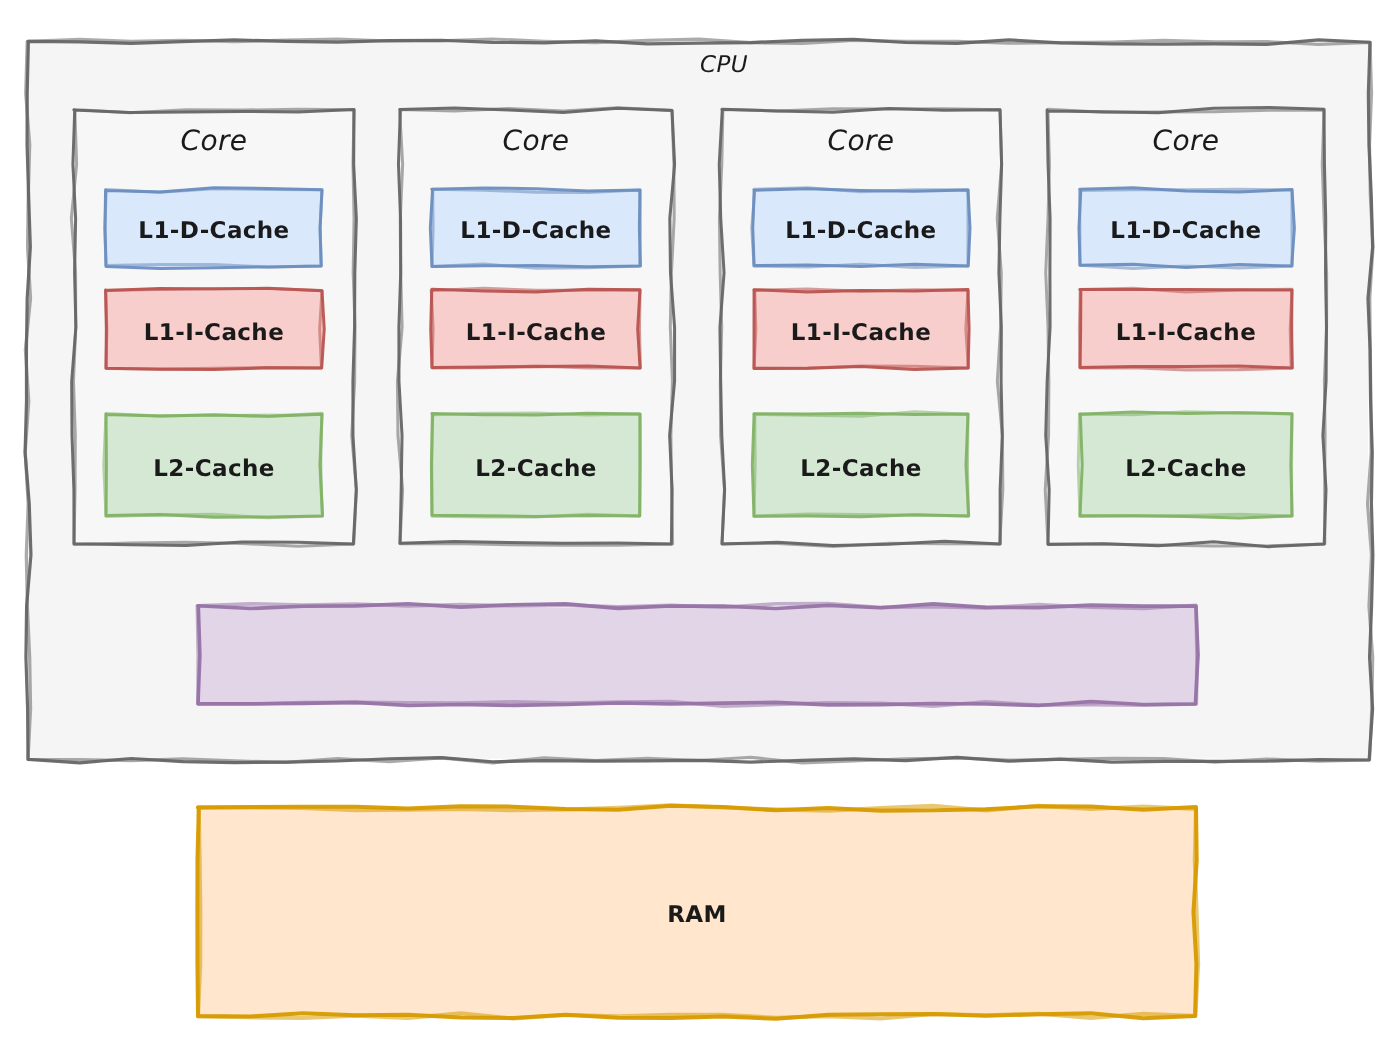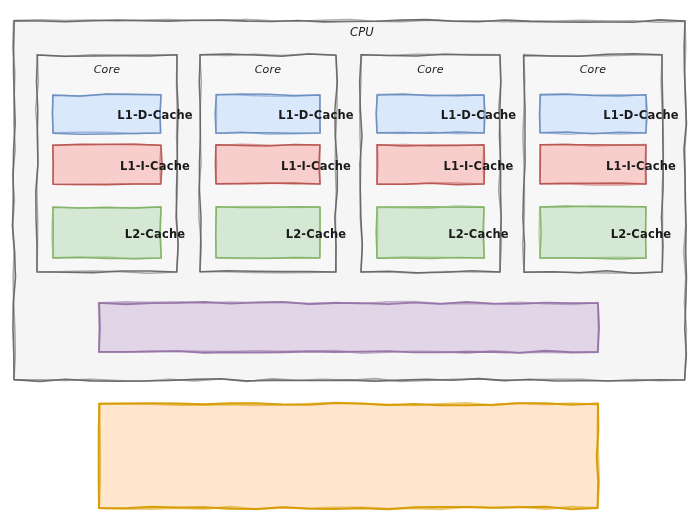--- a/index.html
+++ b/index.html
@@ -36,28 +36,27 @@
     pointer-events: none;
     white-space: nowrap;
     font-family: "DejaVu Sans", "Liberation Sans", sans-serif;
   }
   .lbl-cpu {
     font-size: 11.5px;
     font-weight: 400;
     font-style: italic;
   }
   .lbl-core {
-    font-size: 11px;
+    font-size: 14px;
     font-weight: 400;
     font-style: italic;
   }
   .lbl-cache {
     font-size: 11.5px;
     font-weight: 700;
-    padding-left: 48px;
   }
   .lbl-big {
     font-size: 11.5px;
     font-weight: 700;
   }
 </style>
 </head>
 <body>
 
 <div id="diagram-root">
@@ -140,14 +139,15 @@
   <div class="lbl lbl-cache" style="left:361px; top:108px; width:139px;">L1-D-Cache</div>
   <div class="lbl lbl-cache" style="left:361px; top:159px; width:139px;">L1-I-Cache</div>
   <div class="lbl lbl-cache" style="left:361px; top:227px; width:139px;">L2-Cache</div>
 
   <div class="lbl lbl-core" style="left:524px; top:63px; width:138px;">Core</div>
   <div class="lbl lbl-cache" style="left:524px; top:108px; width:138px;">L1-D-Cache</div>
   <div class="lbl lbl-cache" style="left:524px; top:159px; width:138px;">L1-I-Cache</div>
   <div class="lbl lbl-cache" style="left:524px; top:227px; width:138px;">L2-Cache</div>
 
 
+  <div class="lbl lbl-big" style="left:99px; top:450px; width:499px;">RAM</div>
 
 </div>
 
 </body></html>

